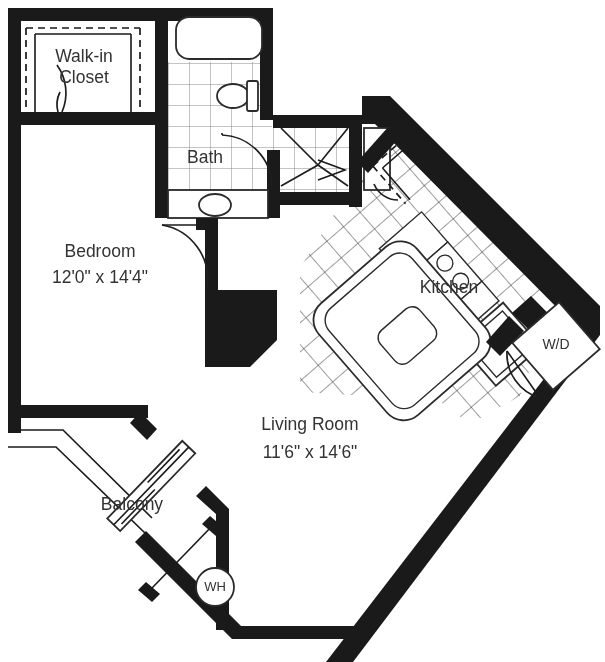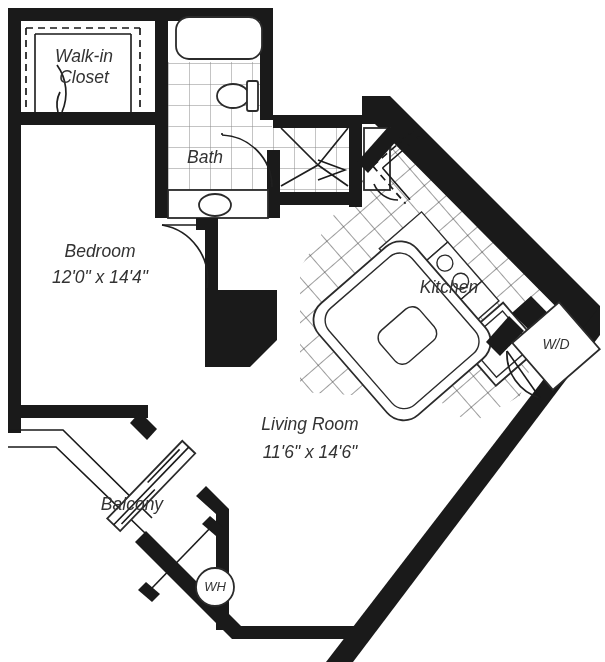--- a/index.html
+++ b/index.html
@@ -12,21 +12,20 @@
     width: 605px;
     height: 662px;
     overflow: hidden;
     font-family: "Liberation Sans", sans-serif;
   }
   #plan-root {
     position: relative;
     width: 605px;
     height: 662px;
     background: #bef264;
-    font-style: italic;
   }
   svg#floorplan {
     display: block;
     width: 605px;
     height: 662px;
   }
   .wall      { fill: #1a1a1a; stroke: none; }
   .thinwall  { fill: none; stroke: #1a1a1a; stroke-width: 1.6; }
   .fixture   { fill: #ffffff; stroke: #2b2b2b; stroke-width: 1.8; }
   .fixture-thin { fill: #ffffff; stroke: #2b2b2b; stroke-width: 1.4; }

